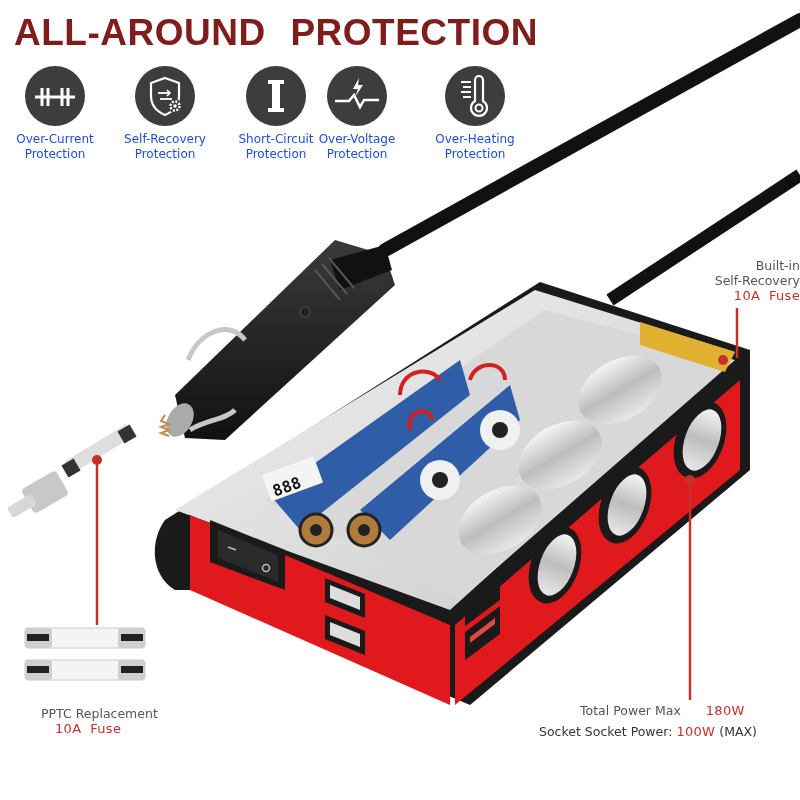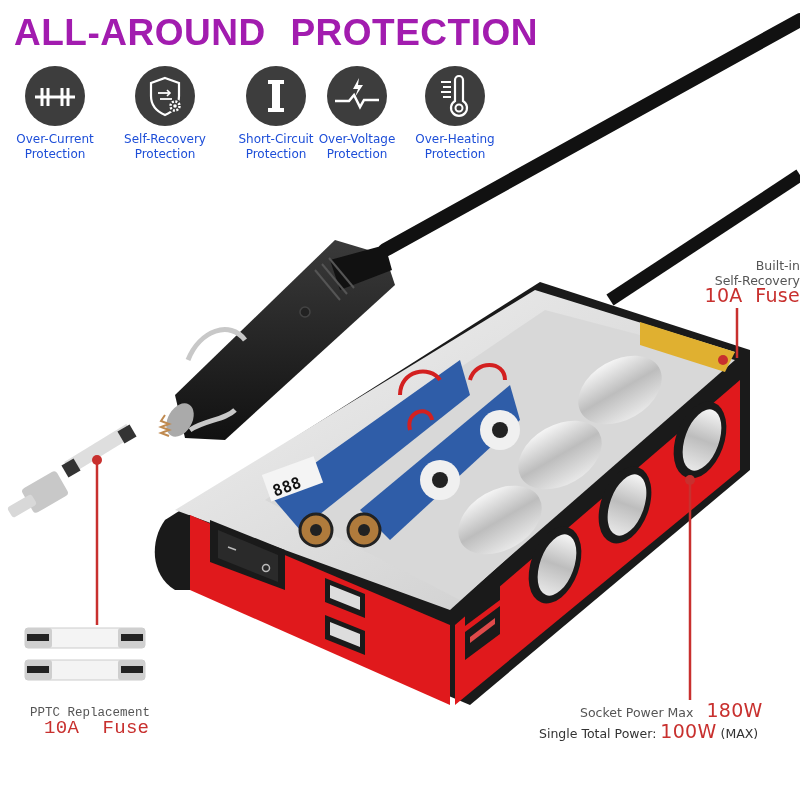--- a/index.html
+++ b/index.html
@@ -1,24 +1,24 @@
 <!DOCTYPE html>
 <html><head>
 <meta charset="utf-8">
 <style>
   html, body { margin:0; padding:0; }
   body { width:800px; height:800px; background:#ffffff; position:relative; overflow:hidden; font-family:"DejaVu Sans", sans-serif; }
   .abs { position:absolute; }
-  .title { left:14px; top:12px; font-family:"Liberation Sans", sans-serif; font-weight:bold; font-size:37px; color:#a21caf; letter-spacing:0.5px; word-spacing:14px; white-space:nowrap; }
+  .title { left:14px; top:12px; font-family:"Liberation Sans", sans-serif; font-weight:bold; font-size:37px; color:#7f1d1d; letter-spacing:0.5px; word-spacing:14px; white-space:nowrap; }
   .feat { position:absolute; top:66px; width:110px; text-align:center; }
   .feat .circ { width:60px; height:60px; border-radius:50%; background:#3d3d3d; margin:0 auto; position:relative; }
   .feat .circ svg { position:absolute; left:0; top:0; }
   .feat .lbl { margin-top:6px; font-size:12px; line-height:15px; color:#1d4ed8; }
   .callout { color:#555; font-size:12.5px; line-height:15px; }
-  .red-big { color:#c8302e; font-size:19px; font-weight:normal; letter-spacing:0.3px; }
+  .red-big { color:#c8302e; font-size:13px; font-weight:normal; letter-spacing:0.3px; }
 </style>
 </head>
 <body>
 
 <div class="abs title">ALL-AROUND  PROTECTION</div>
 
 <div class="feat" style="left:0px;">
   <div class="circ">
     <svg width="60" height="60" viewBox="0 0 60 60">
       <line x1="10" y1="31" x2="50" y2="31" stroke="#fff" stroke-width="3"></line>
@@ -72,21 +72,21 @@
       <polyline points="8,35 22,35 27,29 33,41 37,34 52,34" fill="none" stroke="#fff" stroke-width="2.5"></polyline>
       <path d="M32 12 L26 23 L31 23 L28 31 L36 19 L31 19 Z" fill="#fff"></path>
     </svg>
   </div>
   <div class="lbl">
     <div>Over-Voltage</div>
     <div>Protection</div>
   </div>
 </div>
 
-<div class="feat" style="left:400px;">
+<div class="feat" style="left:420px;">
   <div class="circ">
     <svg width="60" height="60" viewBox="0 0 60 60">
       <line x1="16" y1="16" x2="26" y2="16" stroke="#fff" stroke-width="2"></line>
       <line x1="18" y1="21" x2="26" y2="21" stroke="#fff" stroke-width="2"></line>
       <line x1="16" y1="26" x2="26" y2="26" stroke="#fff" stroke-width="2"></line>
       <line x1="18" y1="31" x2="26" y2="31" stroke="#fff" stroke-width="2"></line>
       <path d="M30 14 a4 4 0 0 1 8 0 L38 35 a8 8 0 1 1 -8 0 Z" fill="none" stroke="#fff" stroke-width="2.2"></path>
       <circle cx="34" cy="42" r="3.5" fill="none" stroke="#fff" stroke-width="2"></circle>
     </svg>
   </div>
@@ -238,26 +238,26 @@
     <rect x="121" y="666" width="22" height="7" fill="#222"></rect>
   </g>
 </svg>
 
 <div class="abs callout" style="left:700px; top:258px; width:100px; text-align:right;">
   <div>Built-in</div>
   <div>Self-Recovery</div>
   <div class="red-big" style="white-space:pre;">10A  Fuse</div>
 </div>
 
-<div class="abs callout" style="left:30px; top:706px; width:150px;font-family:Liberation Mono, monospace;">
+<div class="abs callout" style="left:41px; top:706px; width:150px;">
   <div>PPTC Replacement</div>
   <div class="red-big" style="white-space:pre; margin-left:14px;">10A  Fuse</div>
 </div>
 
 <div class="abs callout" style="left:580px; top:703px; white-space:nowrap;">
-  <span>Socket Power Max</span>
-  <span class="red-big" style="margin-left:9px;text-align:center;">180W</span>
+  <span>Total Power Max</span>
+  <span class="red-big" style="margin-left:21px;text-align:center;">180W</span>
 </div>
 <div class="abs callout" style="left:539px; top:724px; white-space:nowrap; color:#333;">
-  <span>Single Total Power:</span>
+  <span>Socket Socket Power:</span>
   <span class="red-big">100W</span>
   <span>(MAX)</span>
 </div>
 
 </body></html>

